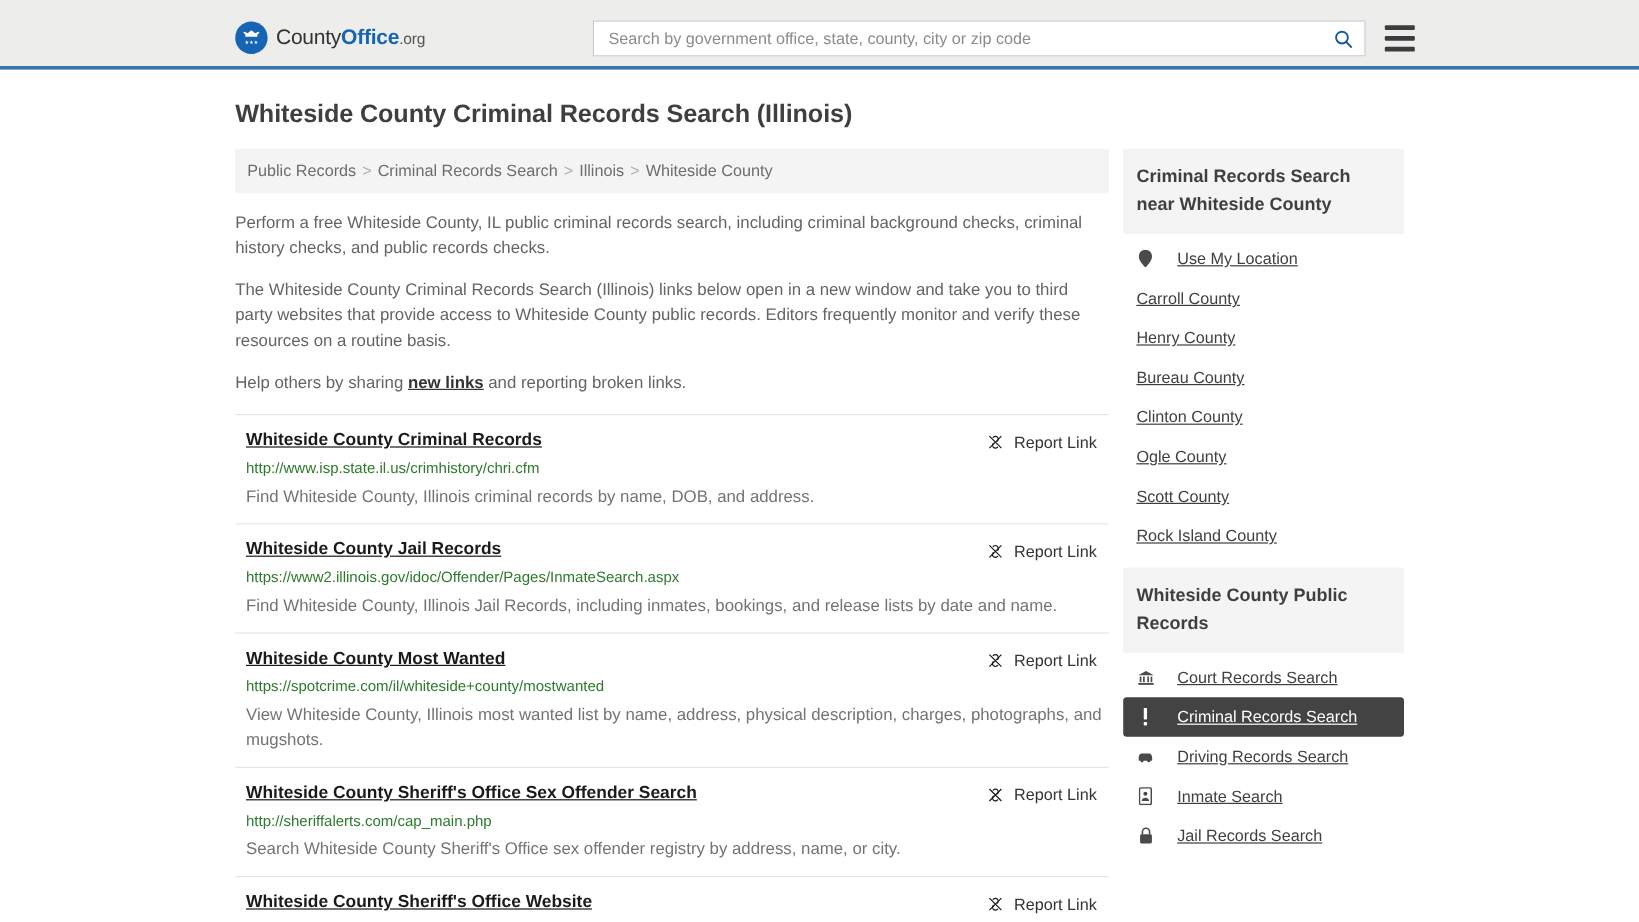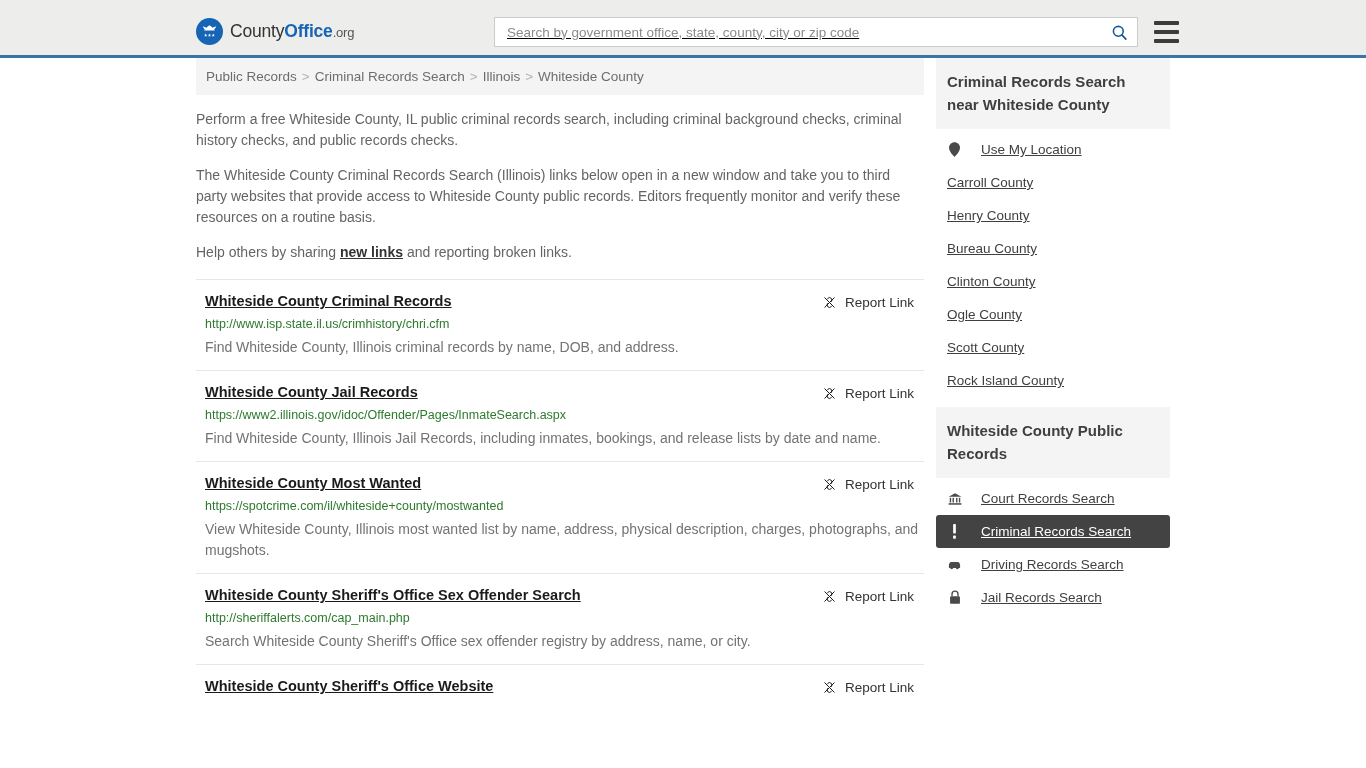--- a/index.html
+++ b/index.html
@@ -57,21 +57,20 @@
     align-items: center;
   }
   .search-box {
     width: 644px;
     height: 30px;
     background: #fff;
     border: 1px solid #ccc;
     display: flex;
     align-items: center;
     padding: 0 6px 0 10px;
-    text-decoration: underline;
   }
   .search-box input {
     flex: 1;
     border: none;
     outline: none;
     font-family: "Liberation Sans", sans-serif;
     font-size: 13.5px;
     color: #333;
     background: transparent;
   }
@@ -259,20 +258,21 @@
     <div class="hamburger">
       <span></span>
       <span></span>
       <span></span>
     </div>
   </div>
 </div>
 
 <div class="page">
 
+  <h1 class="page-title">Whiteside County Criminal Records Search (Illinois)</h1>
 
   <div class="columns">
 
     <div class="main-col">
 
       <div class="breadcrumb">
         <a href="#">Public Records</a><span class="sep">&gt;</span><a href="#">Criminal Records Search</a><span class="sep">&gt;</span><a href="#">Illinois</a><span class="sep">&gt;</span><a href="#">Whiteside County</a>
       </div>
 
       <div class="intro">
@@ -431,20 +431,30 @@
 
           <div class="side-item">
             <span class="side-icon">
               <svg width="16" height="11" viewBox="0 0 24 16" aria-hidden="true">
                 <path d="M3 10c0-3 1.5-6 3.5-6h11C19.5 4 21 7 21 10v2.5a1 1 0 0 1-1 1h-1.4a2.1 2.1 0 0 1-4.2 0h-4.8a2.1 2.1 0 0 1-4.2 0H4a1 1 0 0 1-1-1z" fill="currentColor"></path>
               </svg>
             </span>
             <a href="#">Driving Records Search</a>
           </div>
 
+          <div class="side-item">
+            <span class="side-icon">
+              <svg width="11" height="15" viewBox="0 0 16 22" aria-hidden="true">
+                <rect x="0.8" y="0.8" width="14.4" height="20.4" rx="1.6" fill="none" stroke="currentColor" stroke-width="1.8"></rect>
+                <circle cx="8" cy="8" r="2.5" fill="currentColor"></circle>
+                <path d="M3.4 17c0-2.6 2-4.2 4.6-4.2s4.6 1.6 4.6 4.2z" fill="currentColor"></path>
+              </svg>
+            </span>
+            <a href="#">Inmate Search</a>
+          </div>
 
           <div class="side-item">
             <span class="side-icon">
               <svg width="12" height="15" viewBox="0 0 18 22" aria-hidden="true">
                 <path d="M4.5 9V6a4.5 4.5 0 0 1 9 0v3" fill="none" stroke="currentColor" stroke-width="2"></path>
                 <rect x="1.6" y="9" width="14.8" height="11.5" rx="1.8" fill="currentColor"></rect>
               </svg>
             </span>
             <a href="#">Jail Records Search</a>
           </div>

